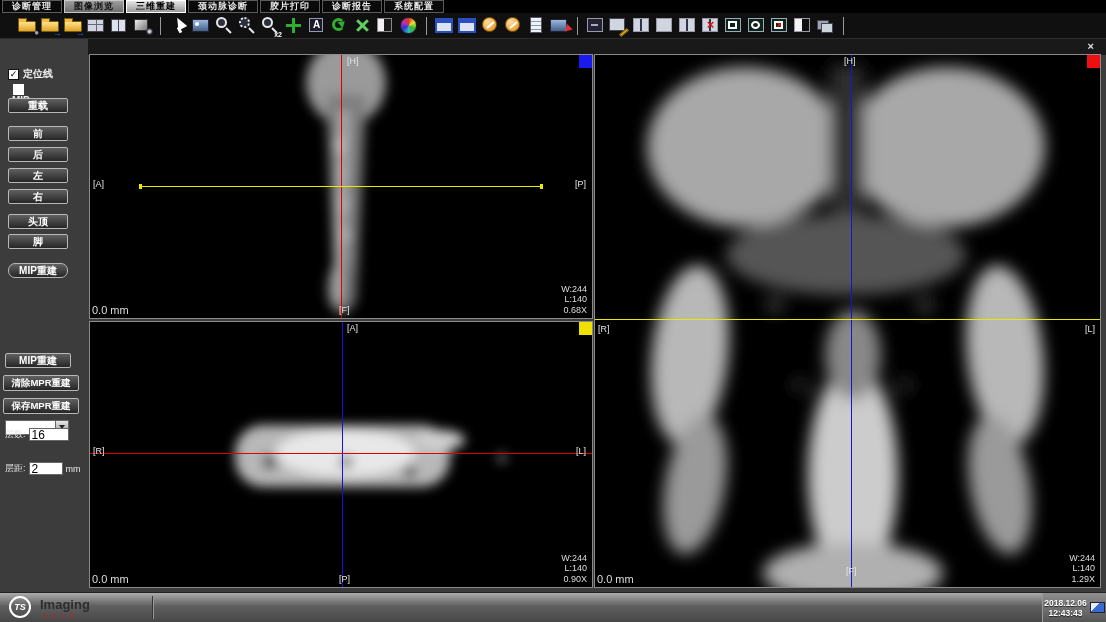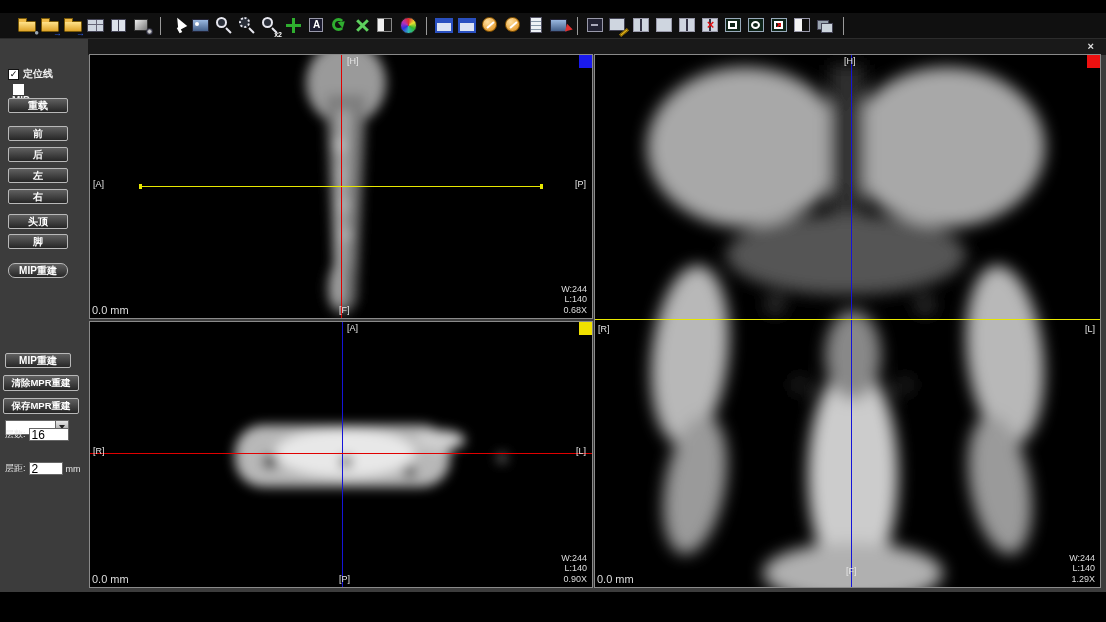--- a/index.html
+++ b/index.html
@@ -151,20 +151,29 @@
     background:linear-gradient(#8f8f8f,#555);display:flex;align-items:center;justify-content:center;box-sizing:border-box;}
   .datecol{text-align:center;color:#fff;font-size:8.5px;font-weight:bold;line-height:10px;text-shadow:0 1px 1px #222;}
   .sb-ic{width:13px;height:9px;background:linear-gradient(135deg,#e8eef8 40%,#3a6ad0 40%);
     border:1px solid #223;margin-left:3px;}
 </style>
 </head>
 <body>
 
 <div id="app">
 
+  <div class="menubar">
+      <div class="tab dark">诊断管理</div>
+      <div class="tab mid">图像浏览</div>
+      <div class="tab active">三维重建</div>
+      <div class="tab dark">颈动脉诊断</div>
+      <div class="tab dark">胶片打印</div>
+      <div class="tab dark">诊断报告</div>
+      <div class="tab dark">系统配置</div>
+    </div>
 
   <div class="toolbar">
       <span class="ic k-folder-gear">
         <i class="sub s-gear">●</i>
       </span>
       <span class="ic k-folder-imp">
         <i class="sub s-blue">→</i>
       </span>
       <span class="ic k-folder-exp">
         <i class="sub s-blue">→</i>
@@ -352,14 +361,27 @@
       <span class="pl" style="right:5px;top:269px;">[L]</span>
       <span class="mm">0.0 mm</span>
       <div class="wl">
         <div>W:244</div>
         <div>L:140</div>
         <div>1.29X</div>
       </div>
     </div>
   </div>
 
+  <div class="statusbar">
+    <div class="logo-circle">TS</div>
+    <div class="brand">Imaging</div>
+    <div class="brand-sub">清影华康</div>
+    <div class="sb-div"></div>
+    <div class="datebox">
+      <div class="datecol">
+        <div>2018.12.06</div>
+        <div>12:43:43</div>
+      </div>
+      <span class="sb-ic"></span>
+    </div>
+  </div>
 
 </div>
 
 </body></html>

